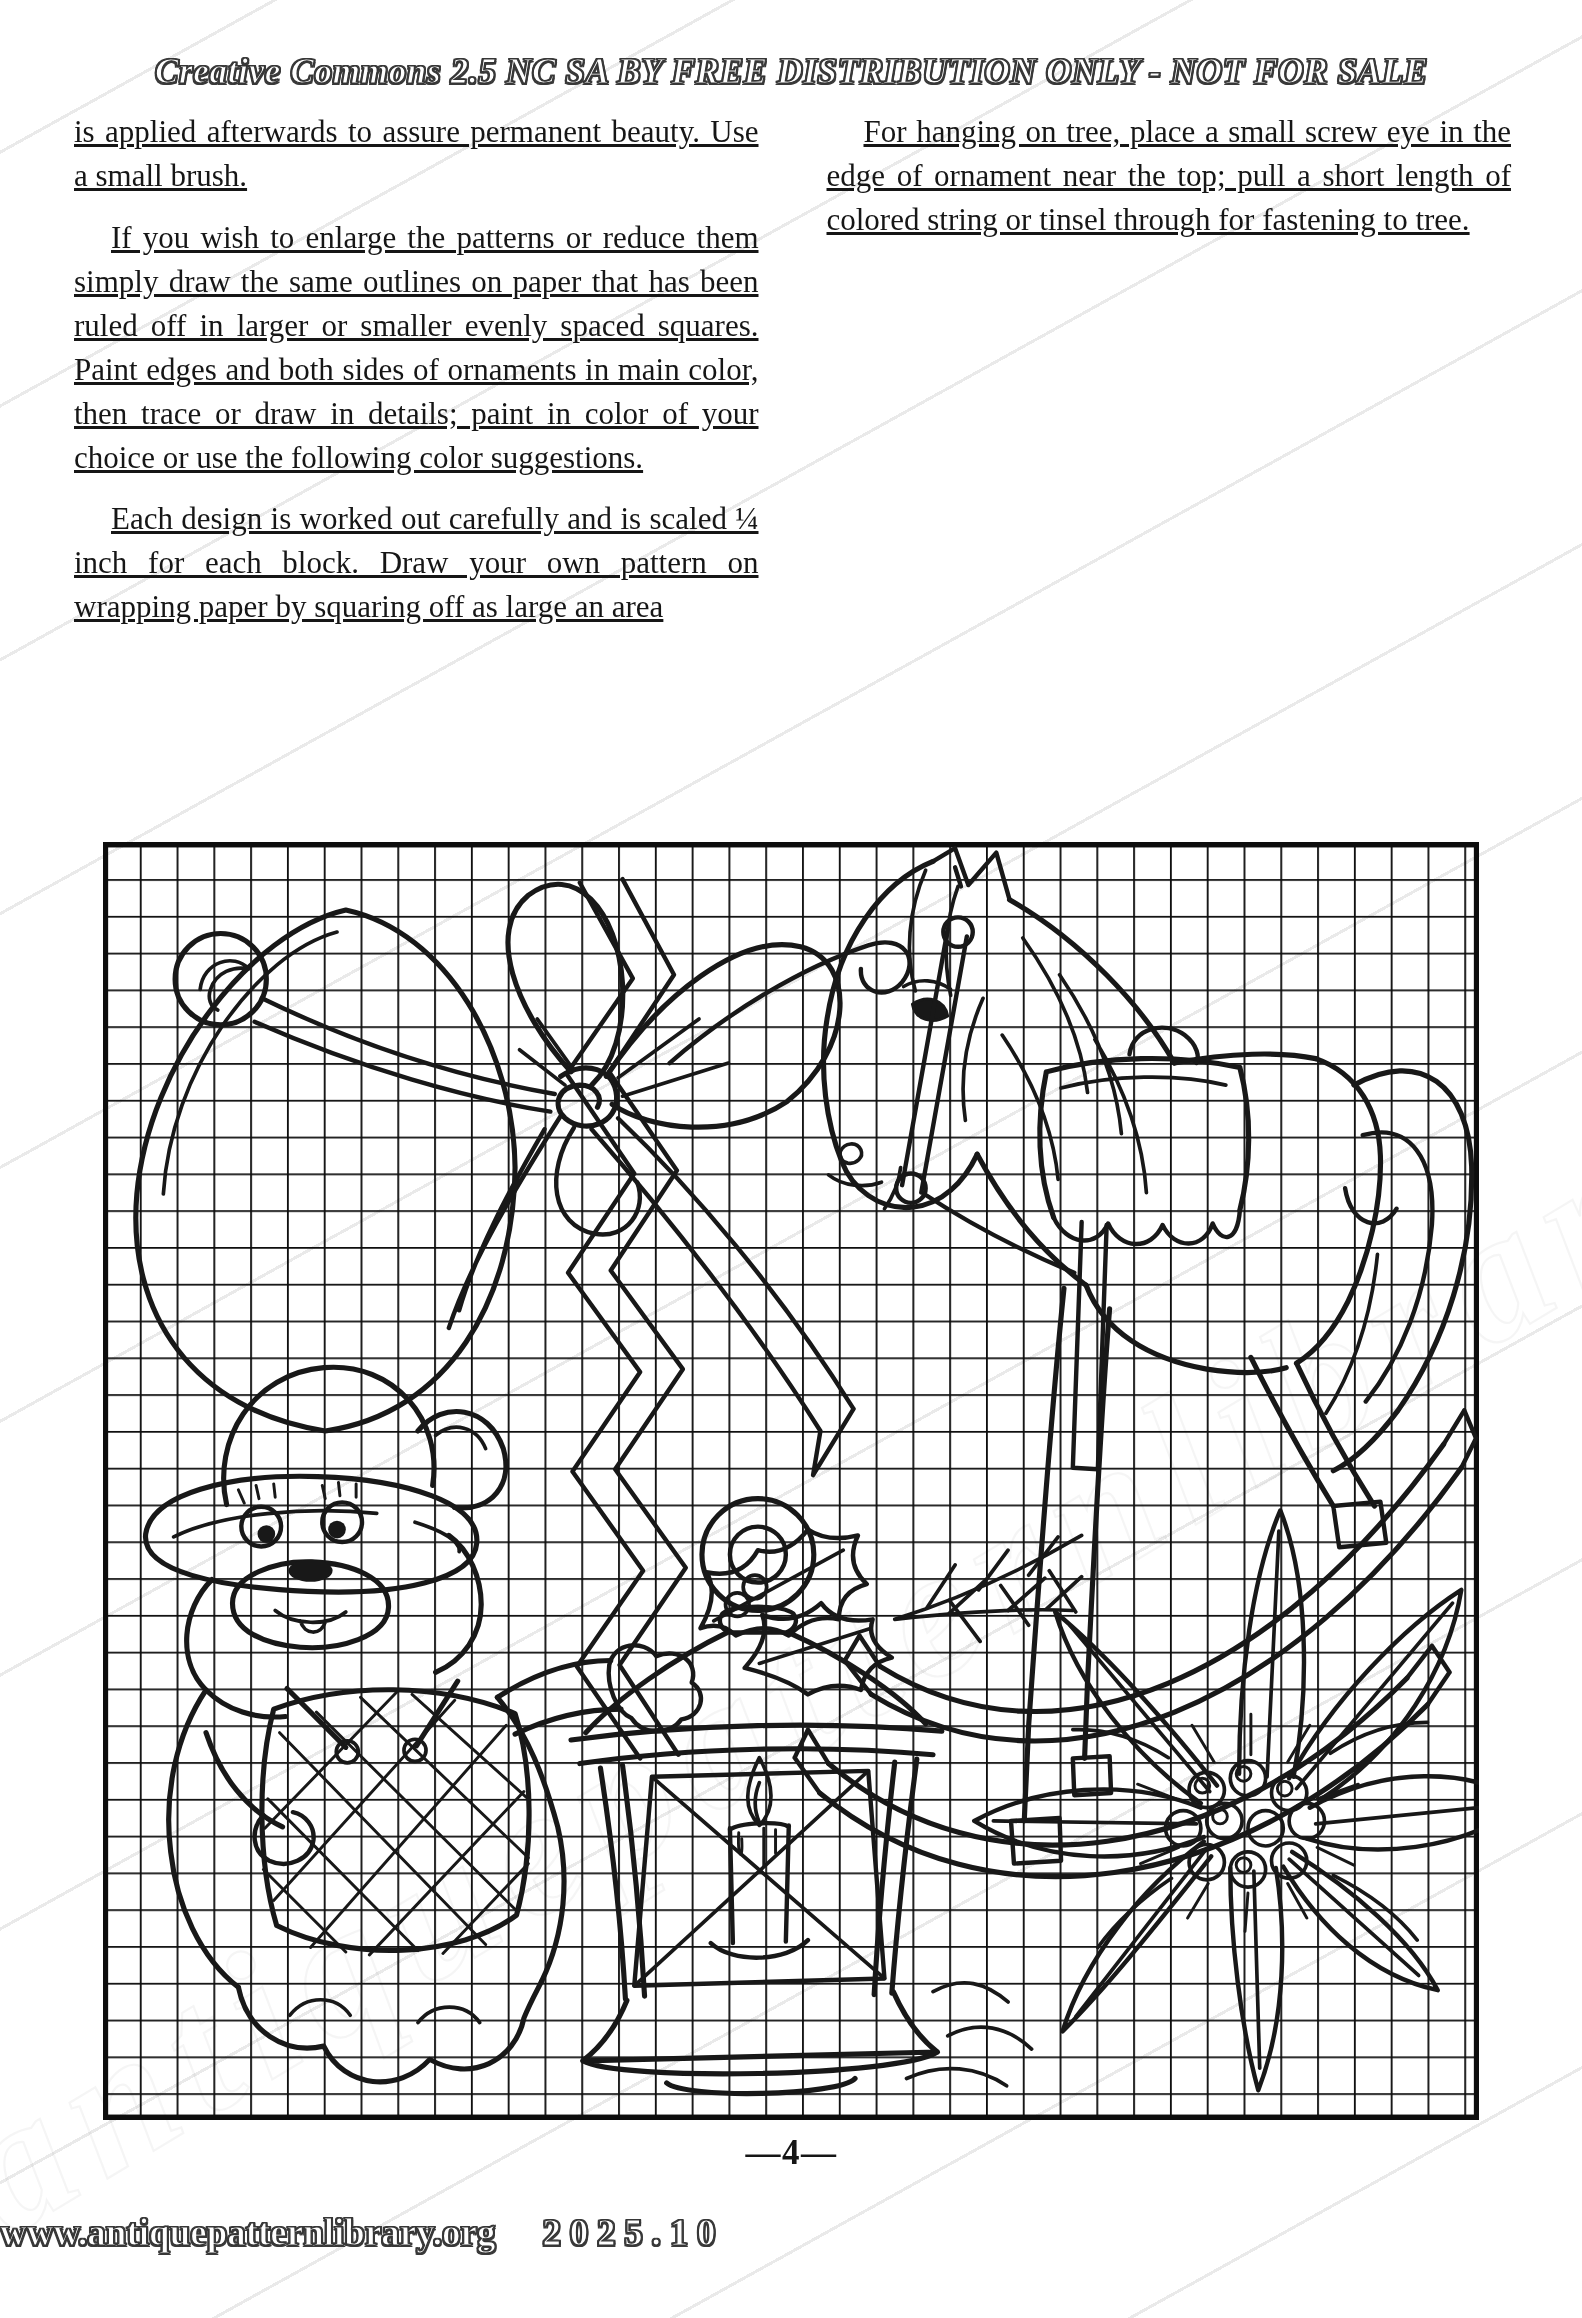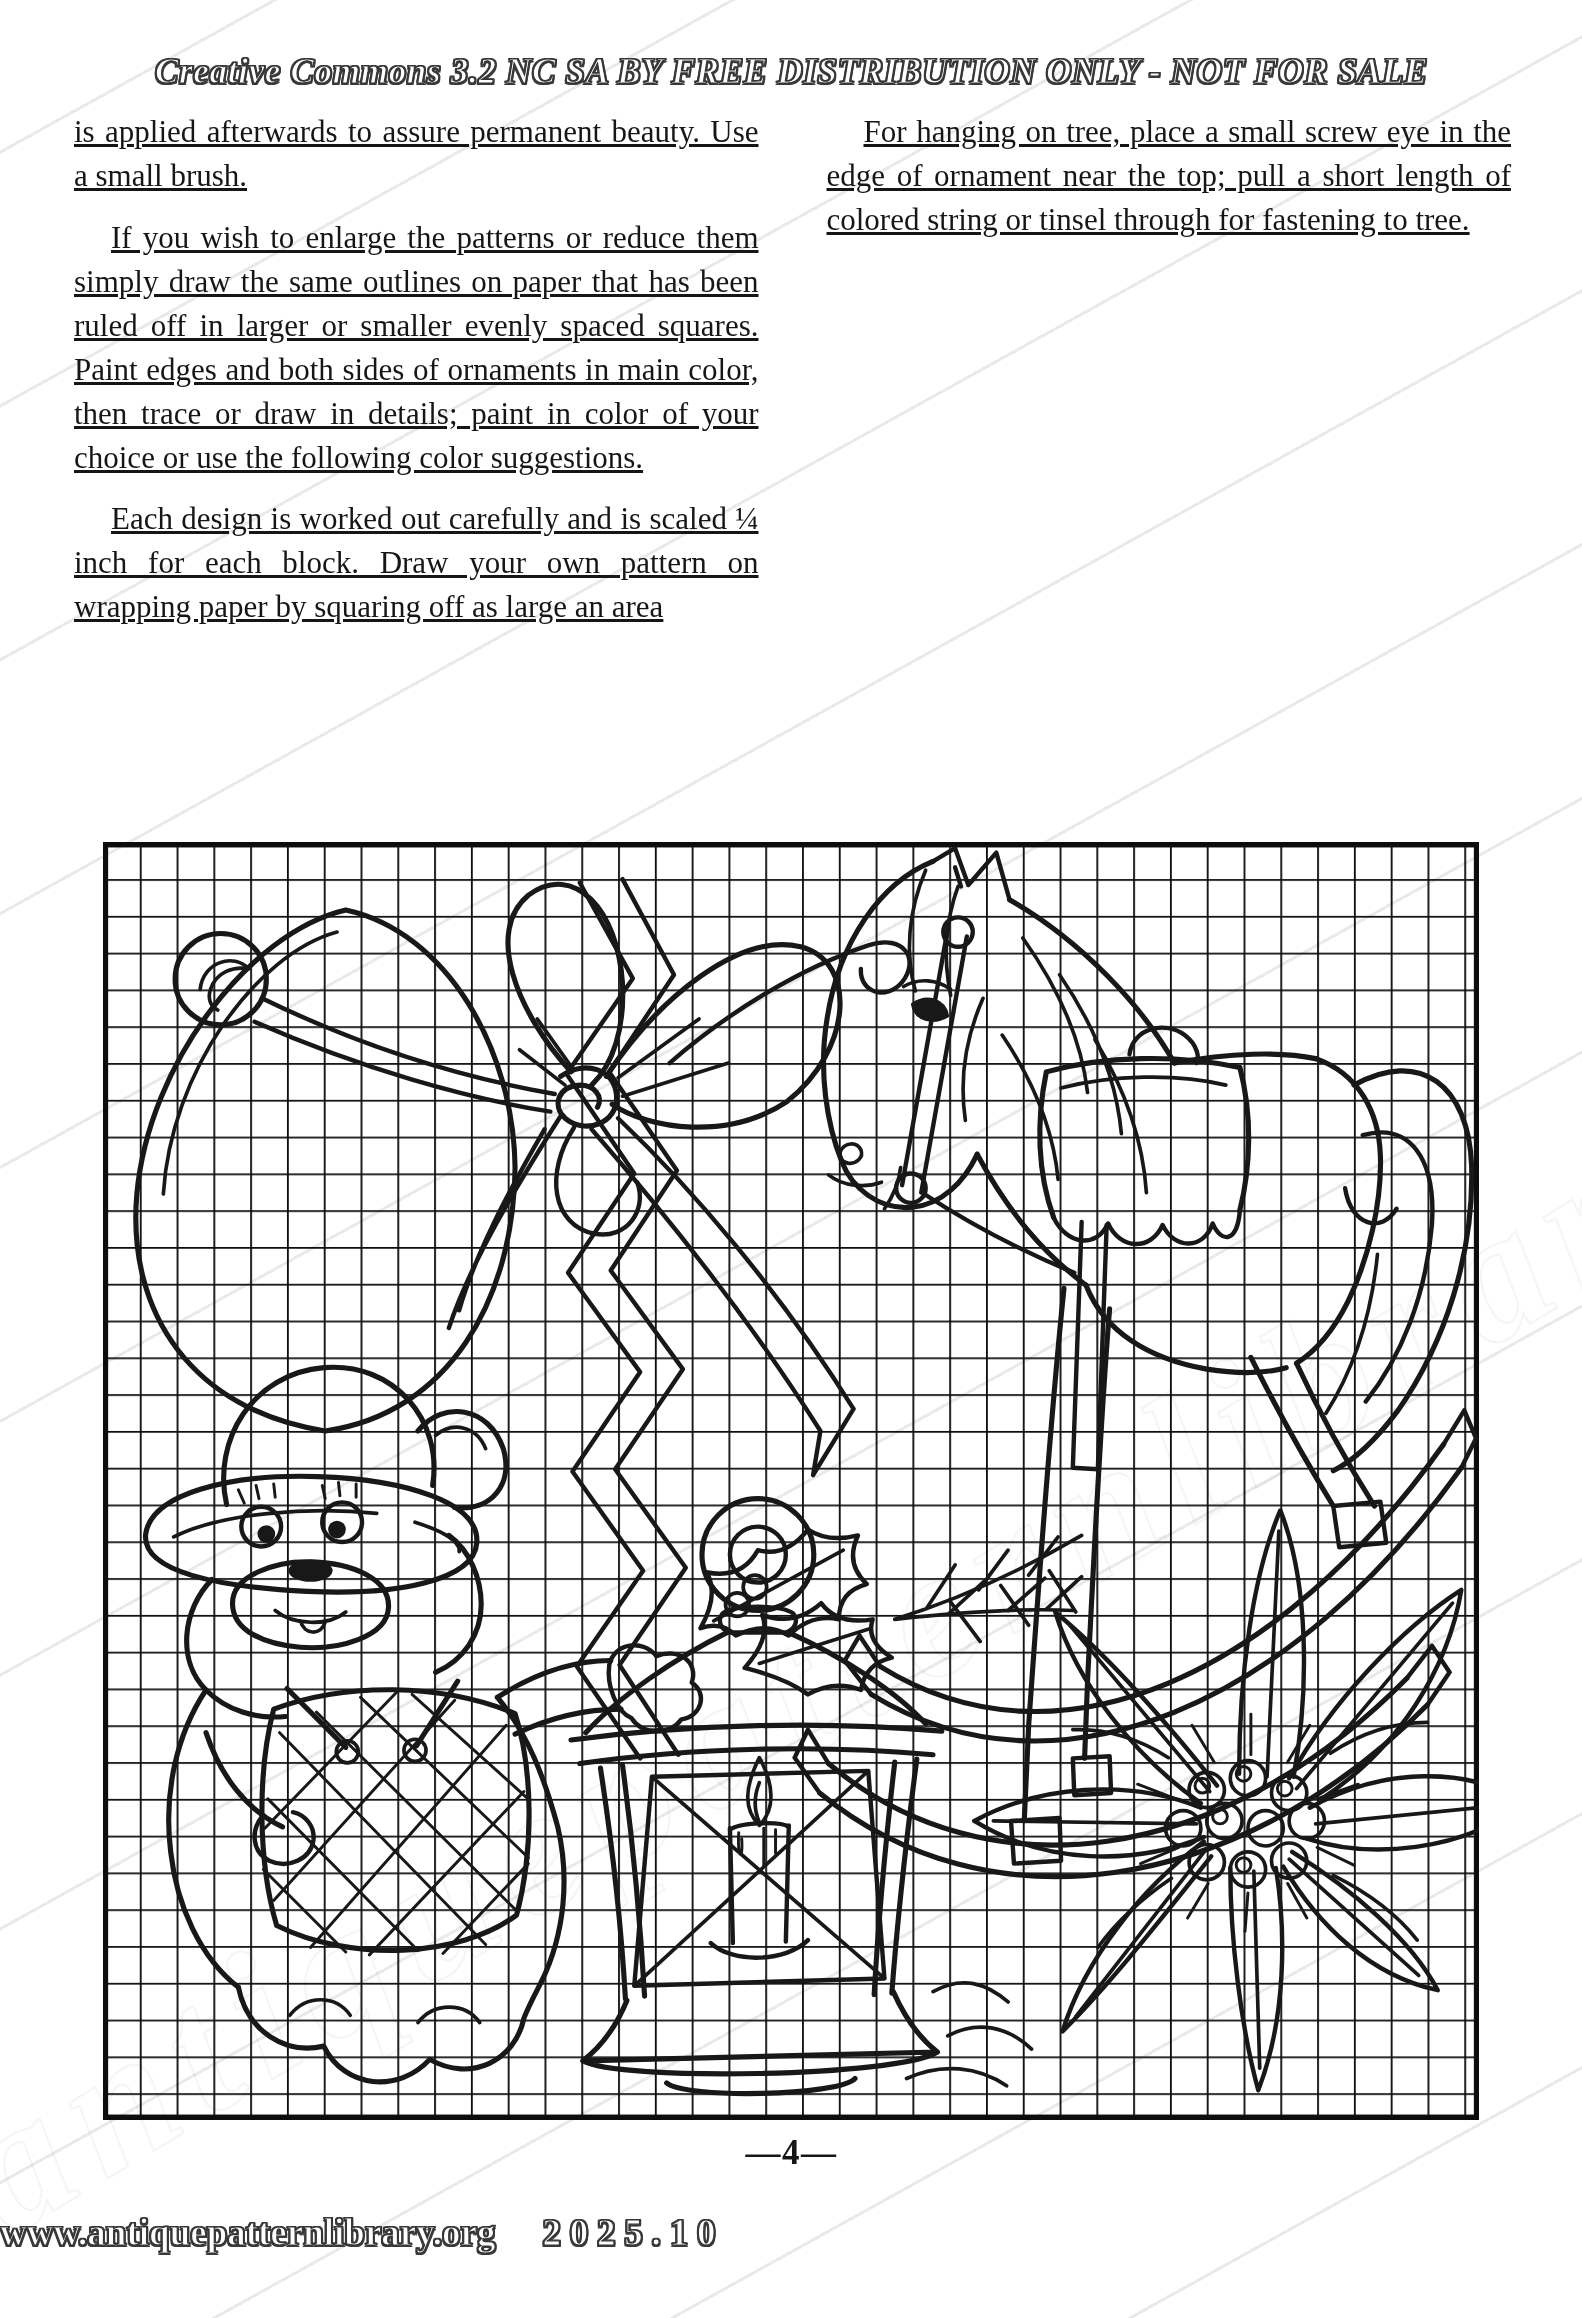--- a/index.html
+++ b/index.html
@@ -29,21 +29,21 @@
         font-size:37px;font-weight:700;margin-top:12px;}
   .footer .code{margin-left:47px;letter-spacing:8.8px;}
 </style>
 </head>
 <body>
 
 <div class="page">
   <div class="wm-lines"></div>
   <div class="wm-text">antiquepatternlibrary</div>
 
-  <div class="header outlined">Creative Commons 3.2 NC SA BY FREE DISTRIBUTION ONLY - NOT FOR SALE</div>
+  <div class="header outlined">Creative Commons 2.5 NC SA BY FREE DISTRIBUTION ONLY - NOT FOR SALE</div>
 
   <div class="cols">
     <div class="col">
       <p class="noindent">is applied afterwards to assure permanent beauty.  Use a small brush.</p>
       <p>If you wish to enlarge the patterns or reduce them simply draw the same outlines on paper that has been ruled off in larger or smaller evenly spaced squares.  Paint edges and both sides of ornaments in main color, then trace or draw in details; paint in color of your choice or use the following color suggestions.</p>
       <p>Each design is worked out carefully and is scaled ¼ inch for each block.  Draw your own pattern on wrapping paper by squaring off as large an area</p>
     </div>
     <div class="col">
       <p>For hanging on tree, place a small screw eye in the edge of ornament near the top; pull a short length of colored string or tinsel through for fastening to tree.</p>
     </div>

